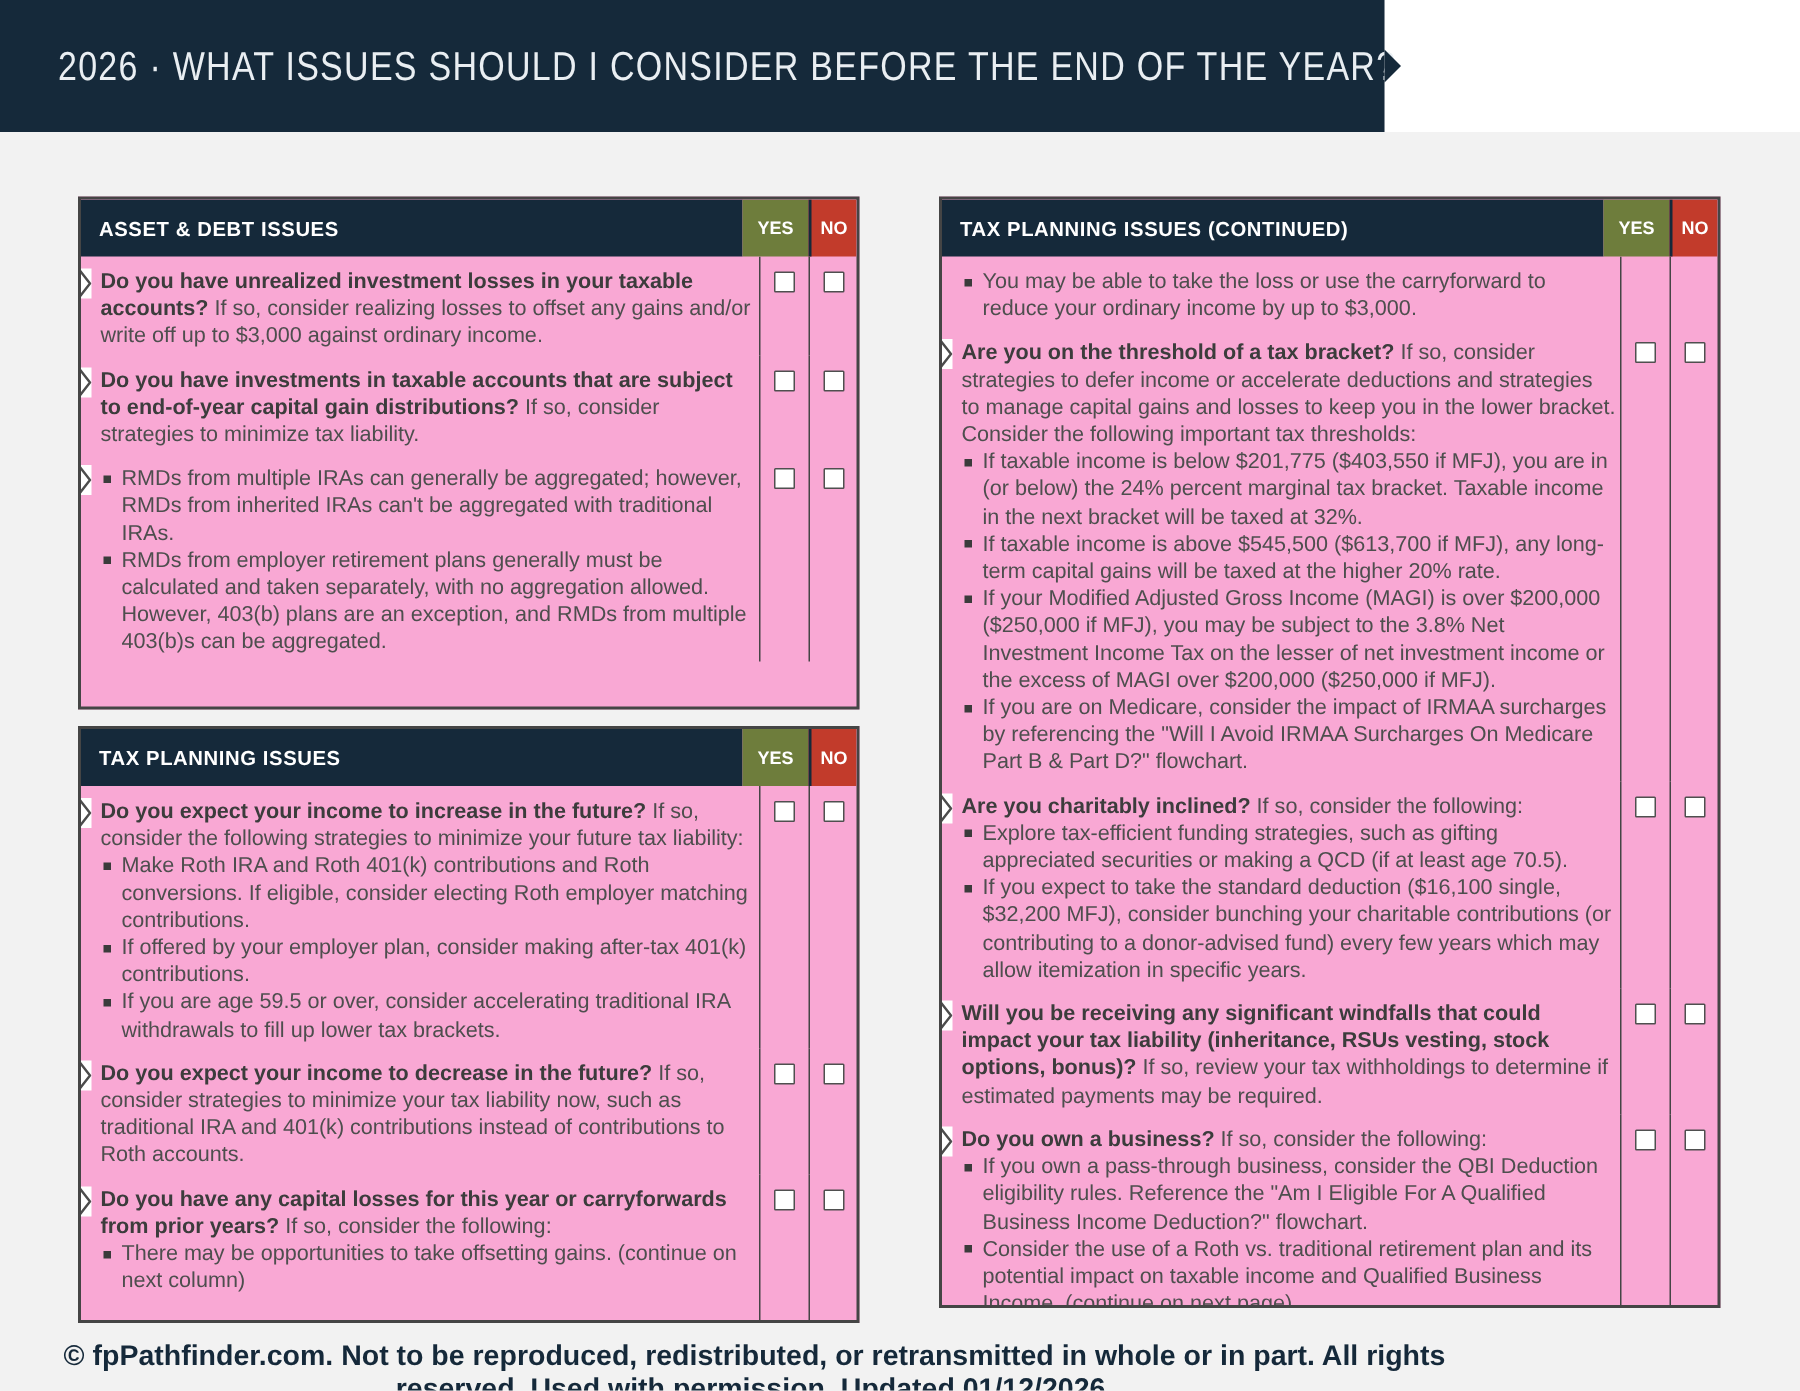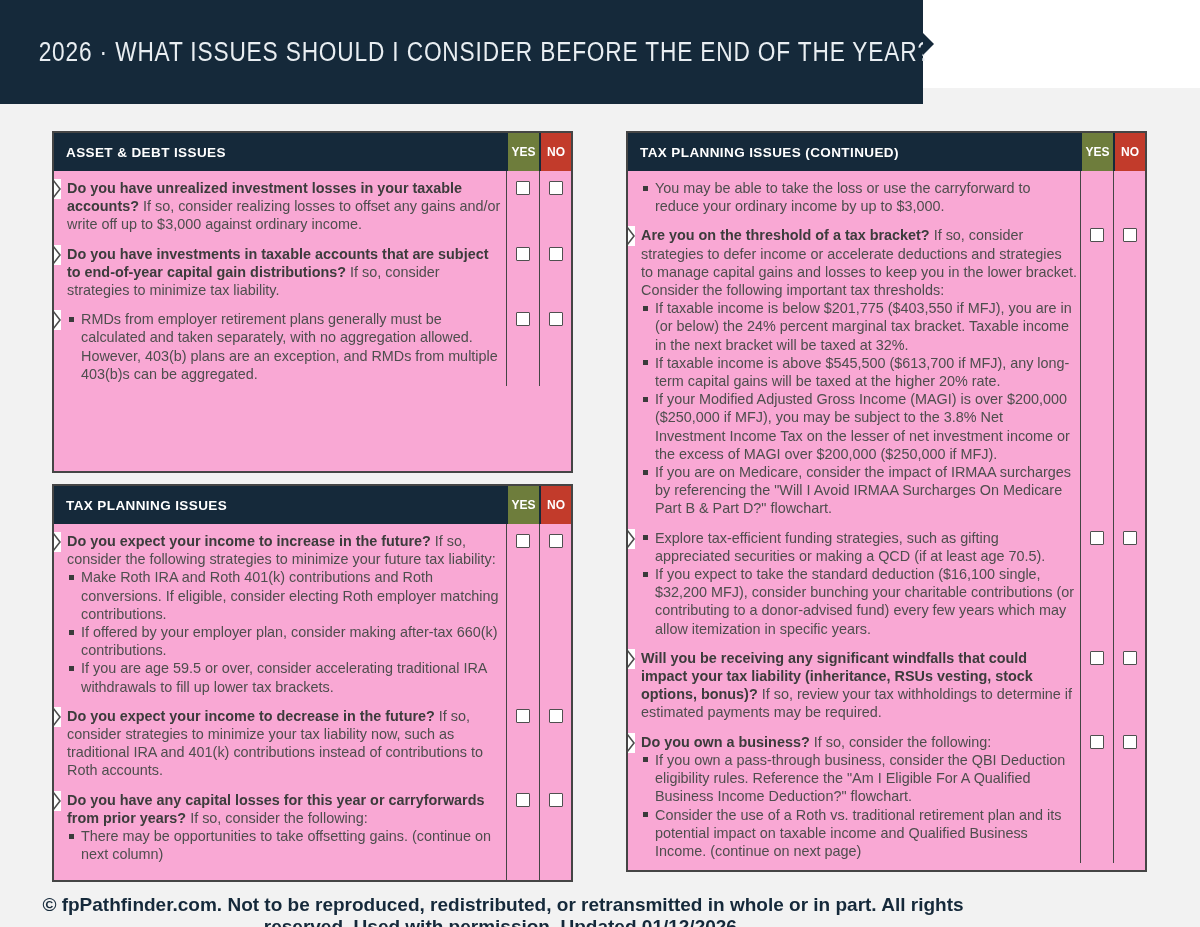--- a/index.html
+++ b/index.html
@@ -3,21 +3,21 @@
 <meta charset="utf-8">
 <style>
   html,body { margin:0; padding:0; }
   body {
     width:1200px; height:927px; position:relative;
     background:#f2f2f2;
     font-family:"Liberation Sans", sans-serif;
   }
   
   .banner {
-    position:absolute; left:0; top:0; width:923px; height:104px;
+    position:absolute; left:0; top:0; width:923px; height:88px;
     background:#15293a; display:flex; align-items:center;
   }
   .banner-right { position:absolute; left:923px; top:0; width:277px; height:88px; background:#ffffff; }
   .banner-arrow {
     position:absolute; left:923px; top:33px; width:0; height:0;
     border-left:11px solid #15293a;
     border-top:11px solid transparent; border-bottom:11px solid transparent;
   }
   .banner-title {
     color:#e9eef2; font-size:27px; font-weight:400; letter-spacing:1px;
@@ -37,21 +37,21 @@
   .t-header { display:flex; flex:0 0 38px; }
   .t-title {
     flex:1; background:#15293a; color:#ffffff; font-weight:bold;
     font-size:13.5px; letter-spacing:0.4px;
     display:flex; align-items:center; padding-left:12px;
   }
   .t-yes, .t-no {
     display:flex; align-items:center; justify-content:center;
     color:#ffffff; font-weight:bold; font-size:12px; box-sizing:border-box;
   }
-  .t-yes { width:31px; background:#6e7d3c; }
+  .t-yes { width:44px; background:#6e7d3c; }
   .t-no  { width:32px; background:#c23b2b; border-left:2px solid #15293a; }
 
   .t-body { flex:1; display:flex; flex-direction:column; overflow:hidden; }
   .row { display:flex; }
   .row.filler { flex:1; }
   .cell-txt {
     flex:1; position:relative; box-sizing:border-box;
     padding:8px 3px 3px 13px;
     font-size:14.4px; line-height:18.2px; color:#4e4e4e;
   }
@@ -134,20 +134,21 @@
         </div>
     </div>
 
     <div class="row">
       <div class="cell-txt">
         <span class="chevron">
             <svg width="9" height="20" viewBox="0 0 9 20">
               <polyline points="1,1 8,10 1,19" fill="none" stroke="#4c4c4c" stroke-width="1.6"></polyline>
             </svg>
           </span>
+        <p class="bullet">RMDs from multiple IRAs can generally be aggregated; however, RMDs from inherited IRAs can't be aggregated with traditional IRAs.</p>
         <p class="bullet">RMDs from employer retirement plans generally must be calculated and taken separately, with no aggregation allowed. However, 403(b) plans are an exception, and RMDs from multiple 403(b)s can be aggregated.</p>
       </div>
       <div class="cell-yn yes">
           <span class="checkbox"></span>
         </div>
       <div class="cell-yn no">
           <span class="checkbox"></span>
         </div>
     </div>
 
@@ -164,21 +165,21 @@
 
     <div class="row">
       <div class="cell-txt">
         <span class="chevron">
             <svg width="9" height="20" viewBox="0 0 9 20">
               <polyline points="1,1 8,10 1,19" fill="none" stroke="#4c4c4c" stroke-width="1.6"></polyline>
             </svg>
           </span>
         <p><span class="qbold">Do you expect your income to increase in the future?</span> <span>If so, consider the following strategies to minimize your future tax liability:</span></p>
         <p class="bullet">Make Roth IRA and Roth 401(k) contributions and Roth conversions. If eligible, consider electing Roth employer matching contributions.</p>
-        <p class="bullet">If offered by your employer plan, consider making after-tax 660(k) contributions.</p>
+        <p class="bullet">If offered by your employer plan, consider making after-tax 401(k) contributions.</p>
         <p class="bullet">If you are age 59.5 or over, consider accelerating traditional IRA withdrawals to fill up lower tax brackets.</p>
       </div>
       <div class="cell-yn yes">
           <span class="checkbox"></span>
         </div>
       <div class="cell-yn no">
           <span class="checkbox"></span>
         </div>
     </div>
 
@@ -262,20 +263,21 @@
         </div>
     </div>
 
     <div class="row">
       <div class="cell-txt">
         <span class="chevron">
             <svg width="9" height="20" viewBox="0 0 9 20">
               <polyline points="1,1 8,10 1,19" fill="none" stroke="#4c4c4c" stroke-width="1.6"></polyline>
             </svg>
           </span>
+        <p><span class="qbold">Are you charitably inclined?</span> <span>If so, consider the following:</span></p>
         <p class="bullet">Explore tax-efficient funding strategies, such as gifting appreciated securities or making a QCD (if at least age 70.5).</p>
         <p class="bullet">If you expect to take the standard deduction ($16,100 single, $32,200 MFJ), consider bunching your charitable contributions (or contributing to a donor-advised fund) every few years which may allow itemization in specific years.</p>
       </div>
       <div class="cell-yn yes">
           <span class="checkbox"></span>
         </div>
       <div class="cell-yn no">
           <span class="checkbox"></span>
         </div>
     </div>

